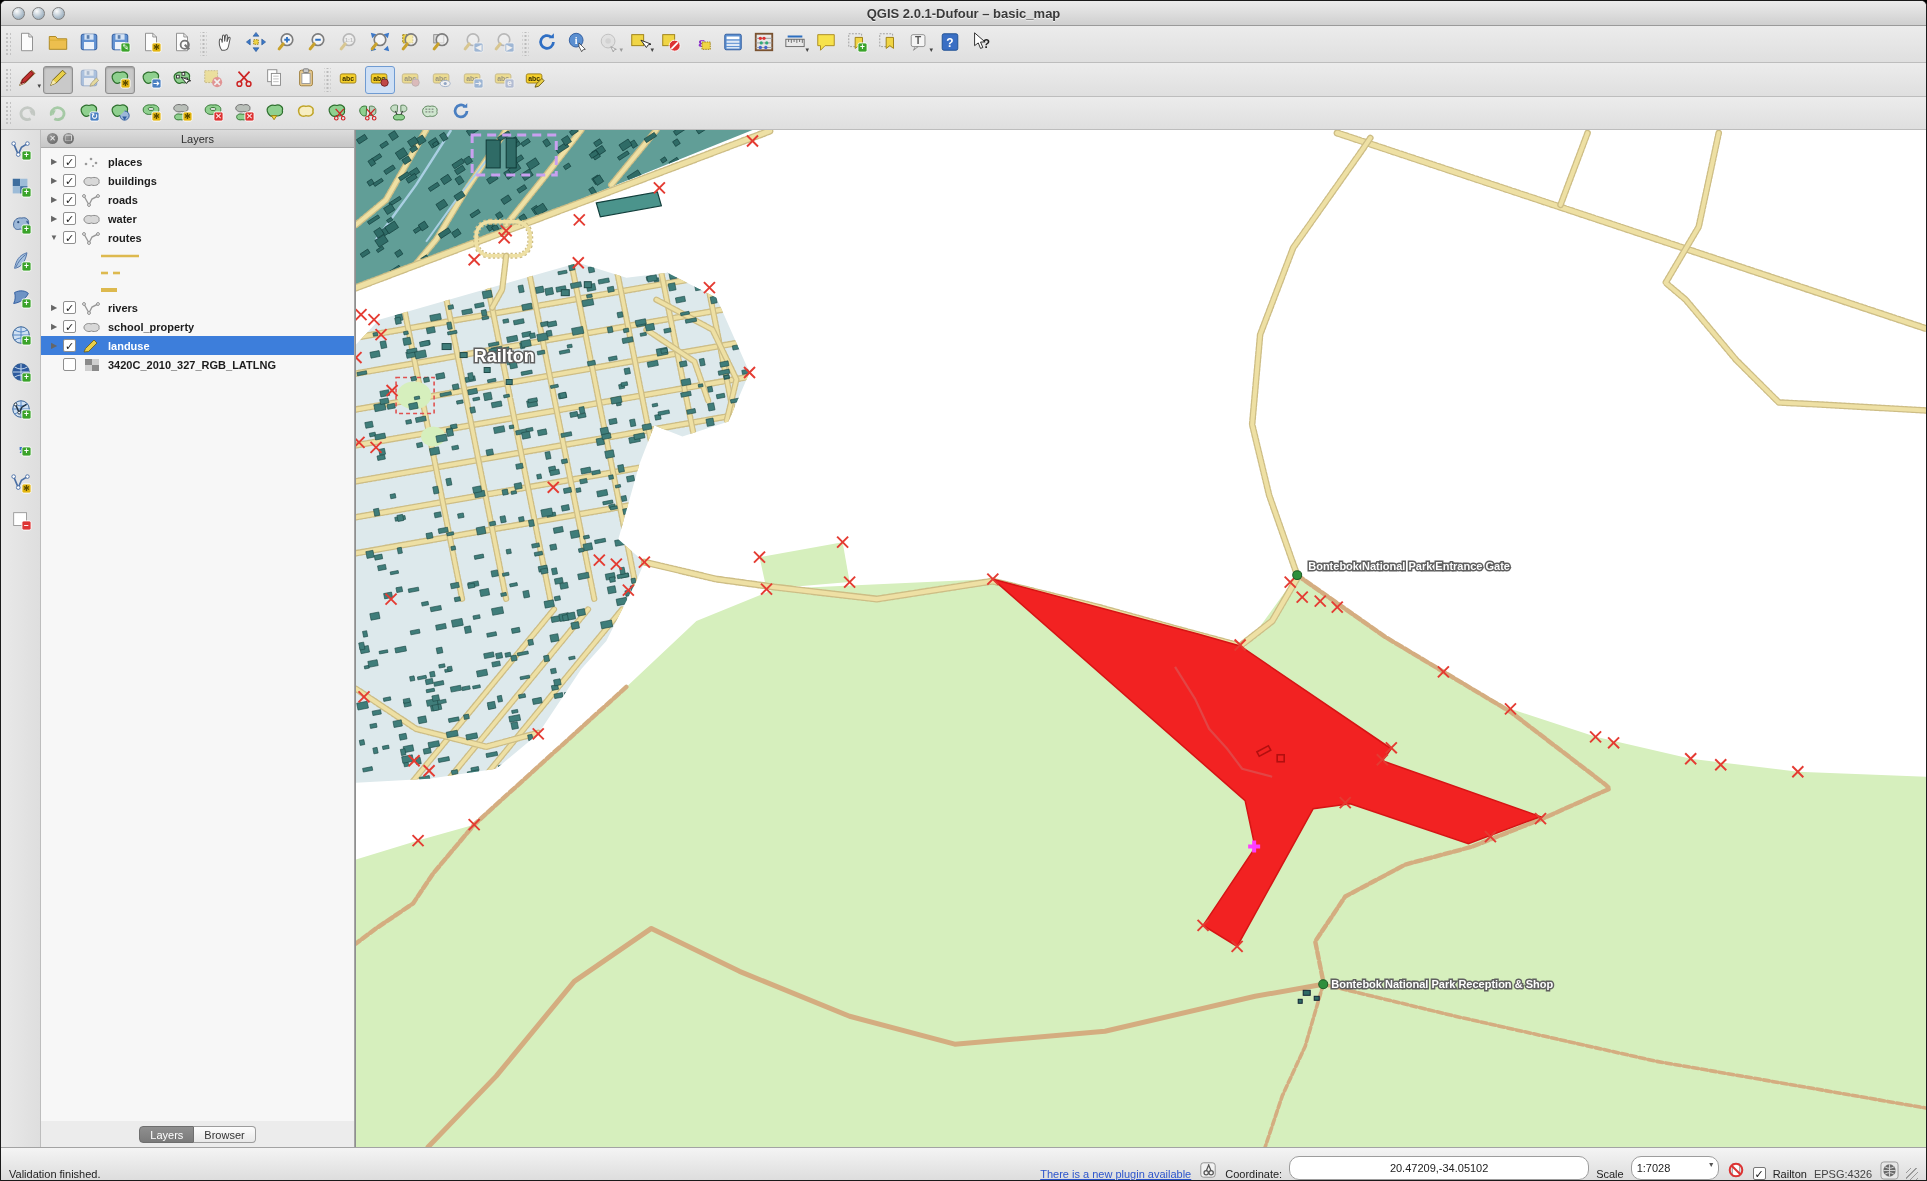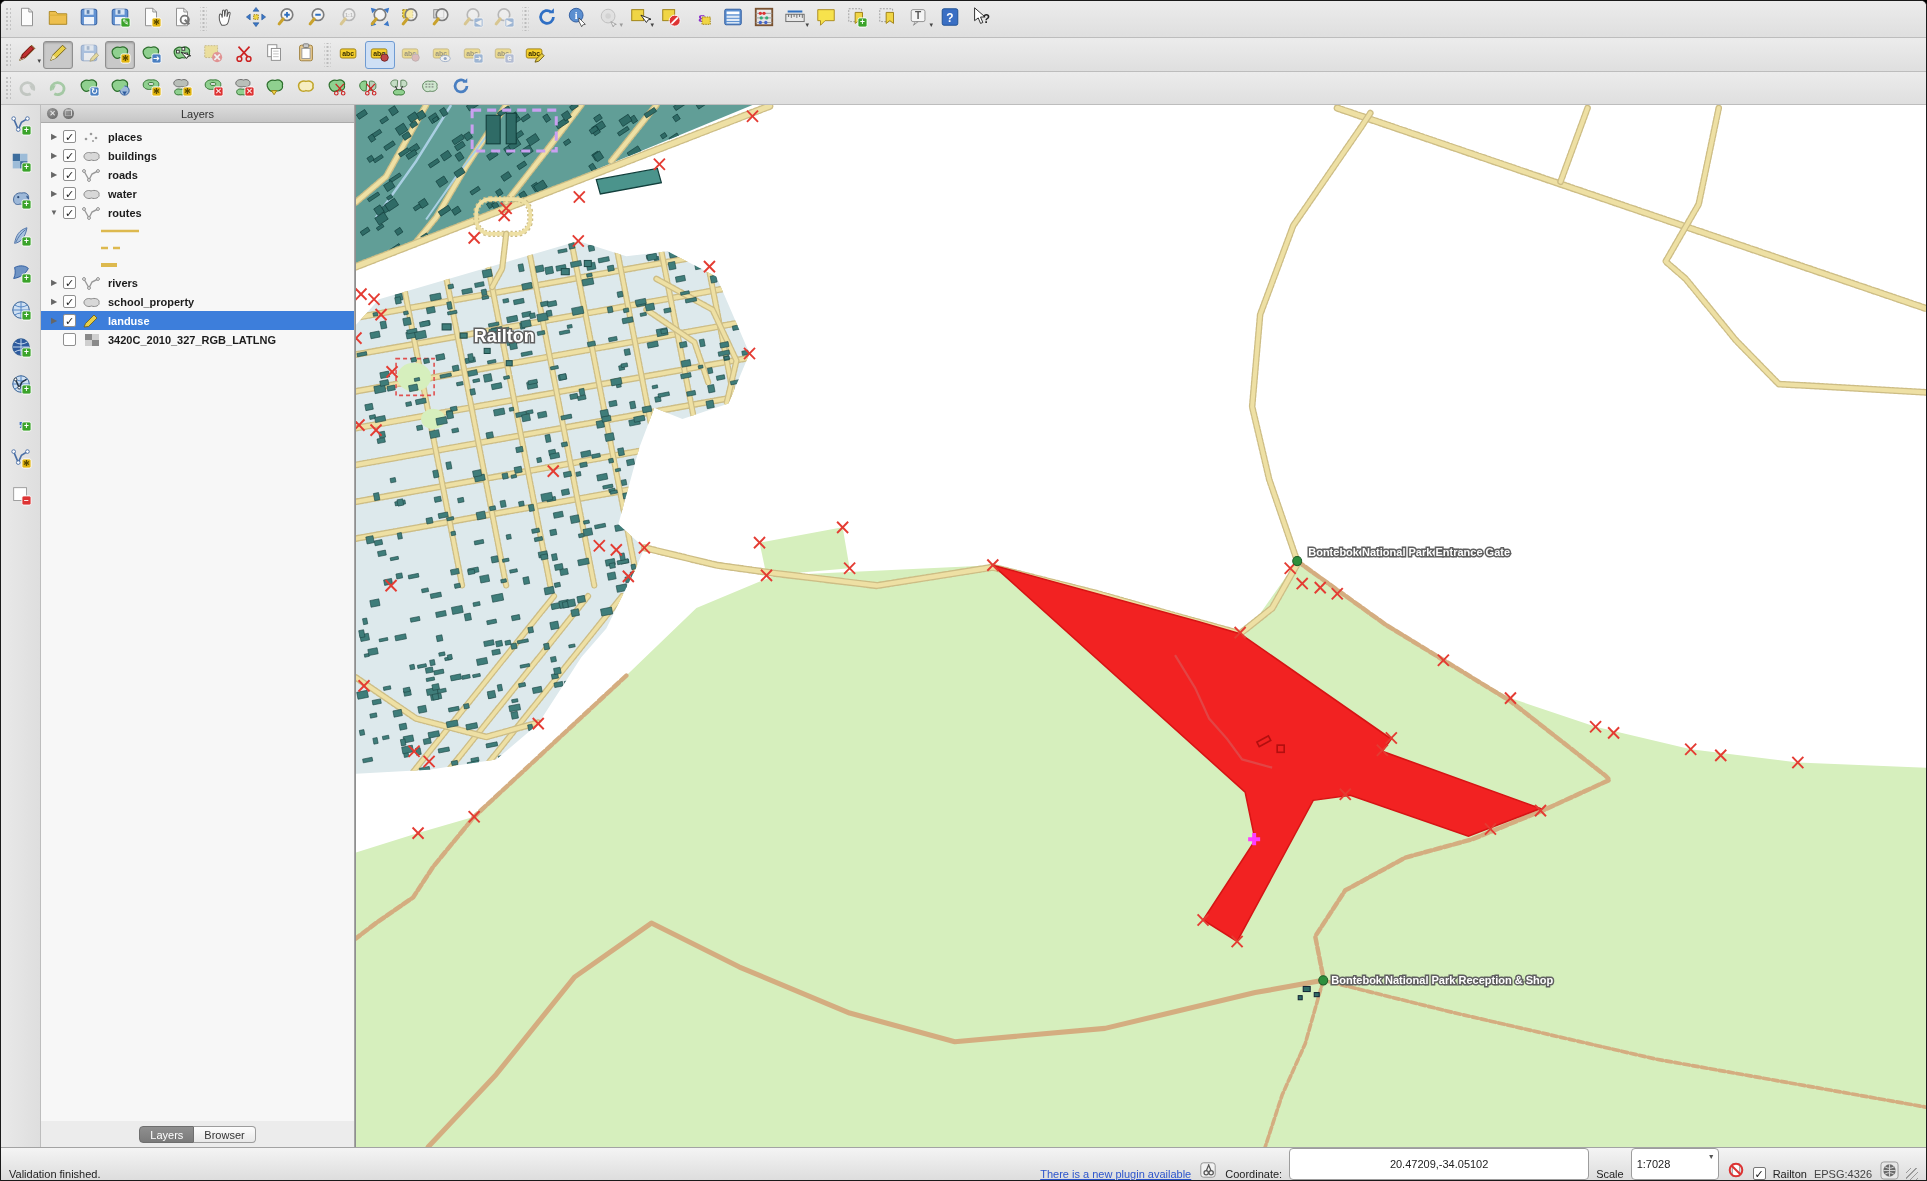--- a/index.html
+++ b/index.html
@@ -47,32 +47,38 @@
   .ptab.active{background:linear-gradient(#8f8f8f,#7a7a7a);color:#fff;border-color:#6e6e6e;}
   .ptab:first-child{border-radius:4px 0 0 4px;}
   .ptab:last-child{border-radius:0 4px 4px 0;border-left:none;}
   
   #map-wrap{flex:1 1 auto;position:relative;background:#fff;border-left:1px solid #8f8f8f;}
   #map-svg{position:absolute;inset:0;width:100%;height:100%;}
   
   #statusbar{height:33px;flex:0 0 33px;background:linear-gradient(#f4f4f4,#dddddd);border-top:1px solid #a3a3a3;display:flex;align-items:flex-end;font-size:11px;color:#222;padding:0 8px;gap:7px;}
   #status-msg{flex:1 1 auto;}
   #plugin-link{color:#2d55cc;text-decoration:underline;}
-  .sb-input{height:32px;border:1px solid #9d9d9d;border-radius:4px;background:#fff;font-size:11px;display:flex;align-items:center;}
+  .sb-input{height:24px;border:1px solid #9d9d9d;border-radius:10px;background:#fff;font-size:11px;display:flex;align-items:center;}
   #coord-input{width:300px;justify-content:center;}
   #scale-combo{width:88px;padding-left:5px;position:relative;}
   #scale-combo .arrow{position:absolute;right:3px;top:4px;font-size:7px;color:#555;}
   .sb-icon{width:20px;height:20px;display:flex;align-items:center;justify-content:center;}
   #render-check{width:13px;height:13px;border:1px solid #777;border-radius:2px;background:#fff;font-size:11px;line-height:12px;text-align:center;color:#111;}
   .resize-grip{width:12px;height:12px;background:repeating-linear-gradient(135deg,transparent 0 3px,#9a9a9a 3px 4px);}
 </style>
 </head>
 <body>
 
 <div id="window">
+  <div id="titlebar">
+    <span class="tlight t1"></span>
+    <span class="tlight t2"></span>
+    <span class="tlight t3"></span>
+    <span id="title-text">QGIS 2.0.1-Dufour – basic_map</span>
+  </div>
 
   <div id="toolbar1" class="toolbar">
       <span class="grip"></span>
       <span class="tbtn">
         <span><svg viewBox="0 0 24 24" width="22" height="22">
             <path d="M6 2.5 h8 l4 4 V21.5 H6 Z" fill="#fcfcfc" stroke="#8a8a8a"></path>
             <path d="M14 2.5 v4 h4" fill="none" stroke="#8a8a8a"></path>
           </svg></span>
       </span>
       <span class="tbtn">

